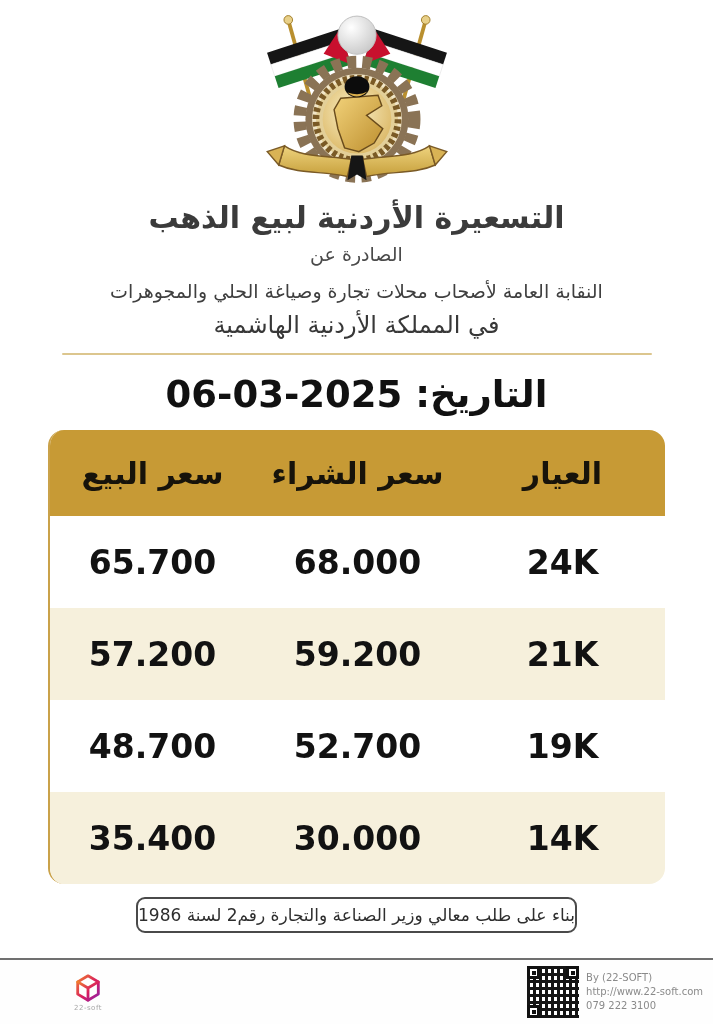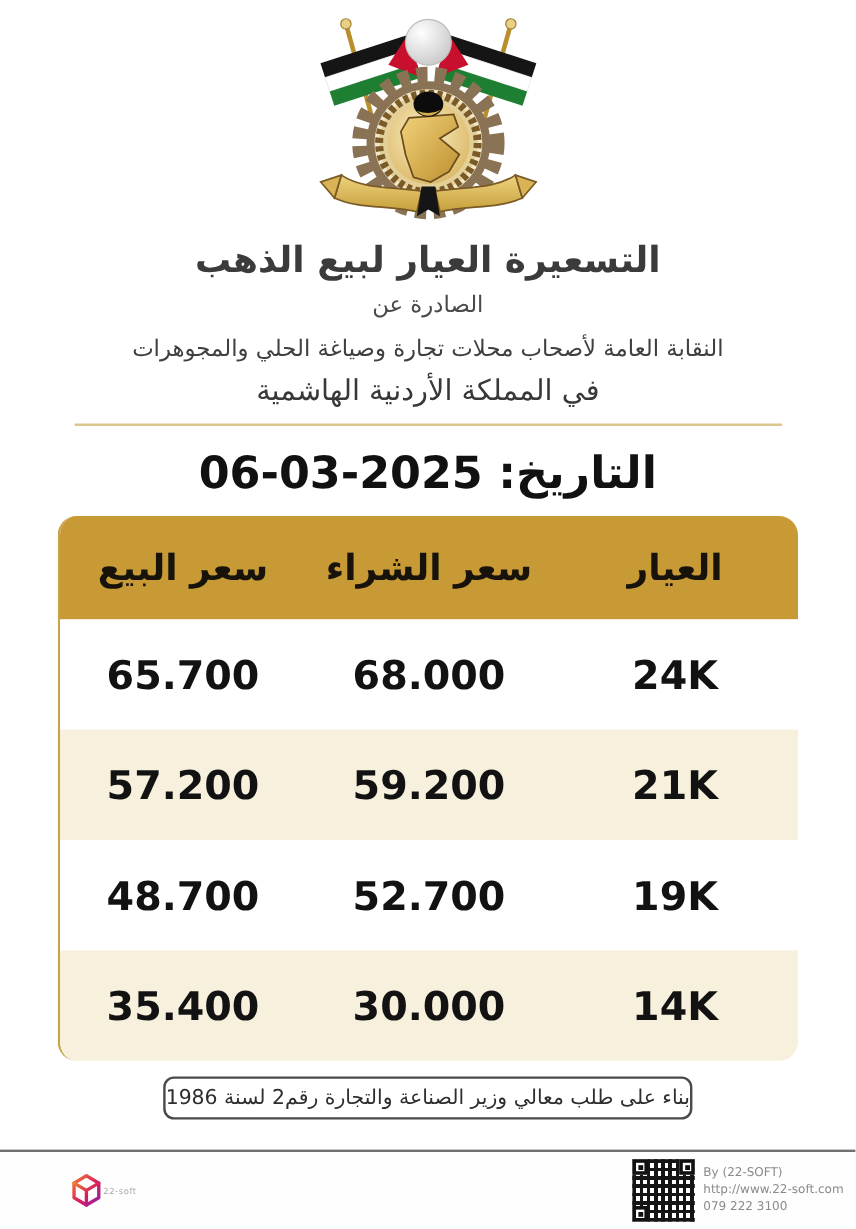--- a/index.html
+++ b/index.html
@@ -33,21 +33,21 @@
 
   
   .note-wrap { text-align:center; margin-top:13px; }
   .note-box { display:inline-block; direction:rtl; border:2px solid #4a4a4a; border-radius:9px;
               padding:6px 0; font-size:17px; color:#2e2e2e; background:#fff; }
 
   
   .footer { position:absolute; left:0; right:0; bottom:0; height:66px; border-top:2px solid #707070;
             display:flex; direction:ltr; align-items:center; justify-content:space-between;
             padding:0 10px 0 58px; background:#fefefe; }
-  .brand { display:flex; flex-direction:row; align-items:center; width:60px; }
+  .brand { display:flex; flex-direction:column; align-items:center; width:60px; }
   .brand-caption { font-size:7px; color:#a8a8a8; margin-top:1px; letter-spacing:.5px; }
   .credit { display:flex; align-items:center; gap:7px; }
   .qr { width:52px; height:52px; position:relative; background:
         repeating-linear-gradient(90deg,#151515 0 3px,transparent 3px 6px),
         repeating-linear-gradient(0deg,#151515 0 3px,#ffffff 3px 7px); }
   .qf { position:absolute; width:13px; height:13px; border:3px solid #111; background:#fff; }
   .qf::before { content:""; position:absolute; left:1.5px; top:1.5px; width:4px; height:4px; background:#111; }
   .qf.tl { top:0; left:0; } .qf.tr { top:0; right:0; } .qf.bl { bottom:0; left:0; }
   .credit-txt { font-size:10px; color:#8a8a8a; line-height:14px; white-space:nowrap; }
 </style>
@@ -119,21 +119,21 @@
         <path d="M116 160 C145 156 168 158 186 146 L192 166 C170 176 146 172 120 178 Z" fill="url(#ribG)" stroke="#7a5a26" stroke-width="1.5"></path>
         <polygon points="186,146 204,152 192,166" fill="#d9b355" stroke="#7a5a26" stroke-width="1.5"></polygon>
         <path d="M104 160 C75 156 52 158 34 146 L28 166 C50 176 74 172 100 178 Z" fill="url(#ribG)" stroke="#7a5a26" stroke-width="1.5"></path>
         <polygon points="34,146 16,152 28,166" fill="#d9b355" stroke="#7a5a26" stroke-width="1.5"></polygon>
         <polygon points="104,156 116,156 120,182 110,176 100,182" fill="#151515"></polygon>
       </g>
     </svg>
   </div>
 
   <div class="hdr">
-    <div class="title">التسعيرة العيار لبيع الذهب</div>
+    <div class="title">التسعيرة الأردنية لبيع الذهب</div>
     <div class="issued1">الصادرة عن</div>
     <div class="issued2">النقابة العامة لأصحاب محلات تجارة وصياغة الحلي والمجوهرات</div>
     <div class="issued3">في المملكة الأردنية الهاشمية</div>
   </div>
   <div class="divider"></div>
 
   <div class="date-line">
     <span>التاريخ:</span>
     <span class="dval">06-03-2025</span>
   </div>

